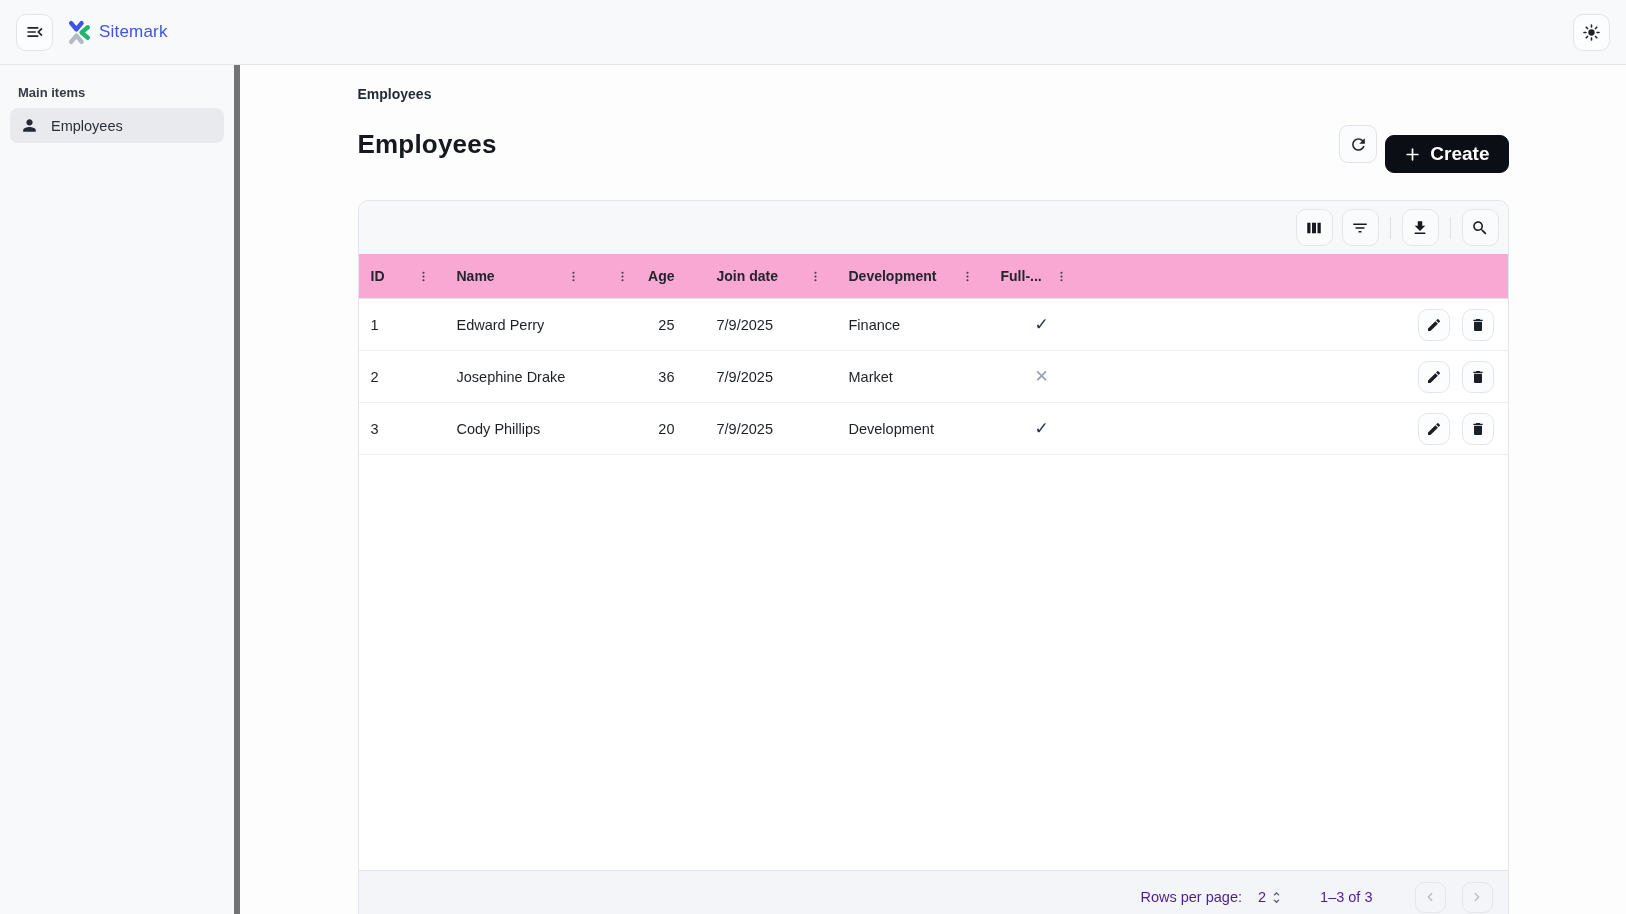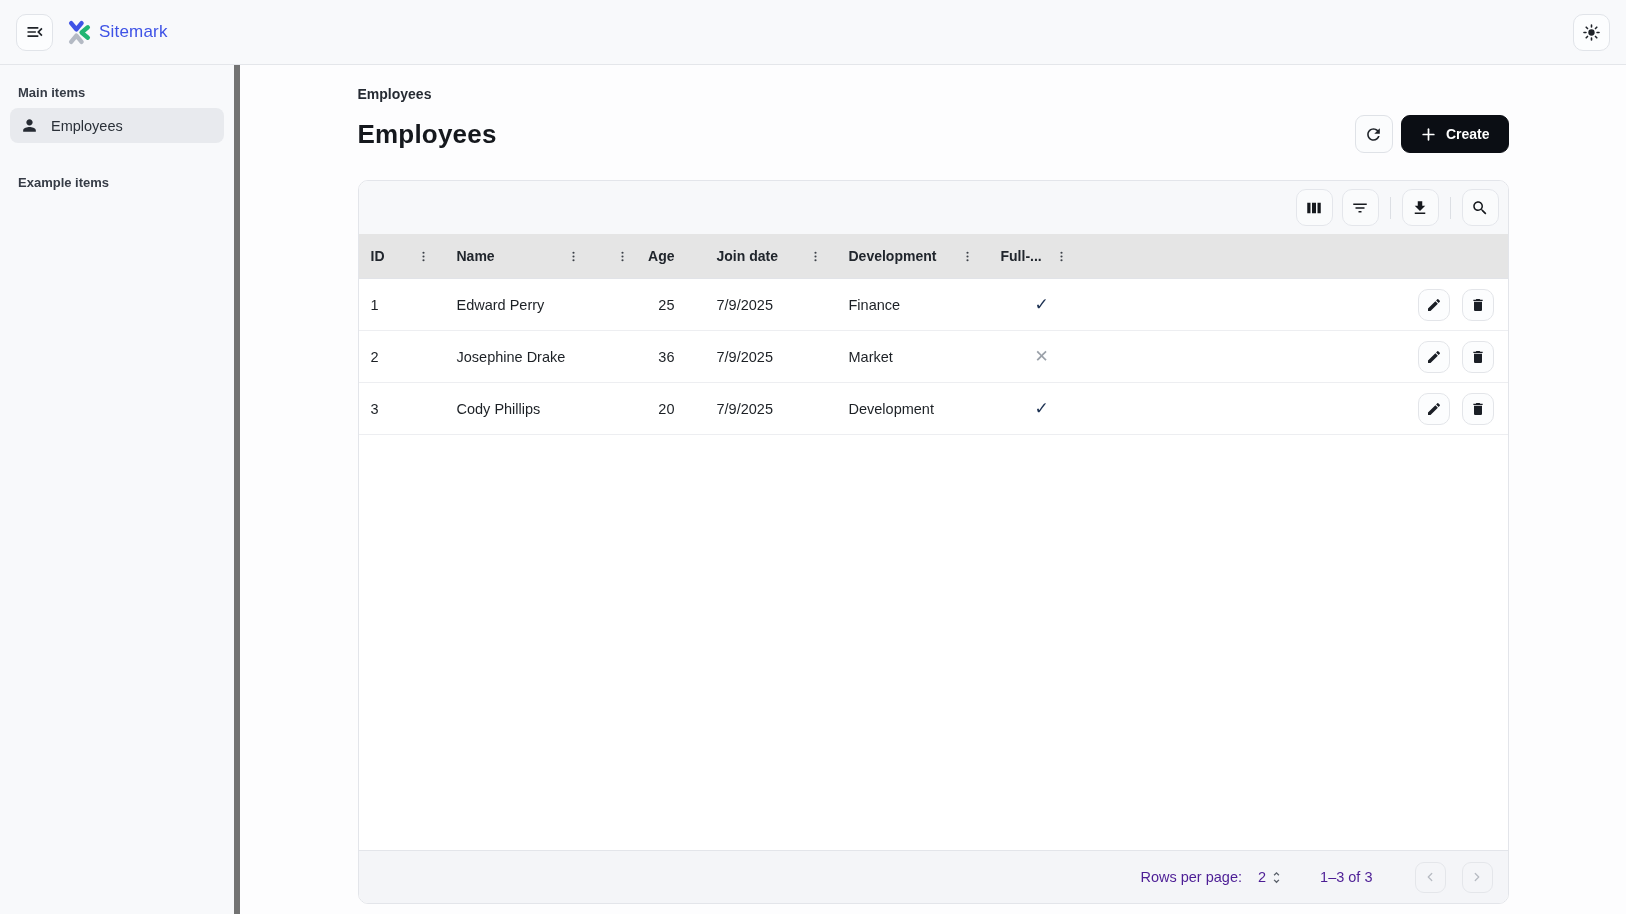--- a/index.html
+++ b/index.html
@@ -64,22 +64,22 @@
   .title-actions { display: flex; align-items: center; gap: 8px; }
   .btn-outline {
     width: 38px; height: 38px;
     border: 1px solid #dfe2e7; border-radius: 9px;
     background: #fbfcfd; color: #1f2329;
     display: flex; align-items: center; justify-content: center; cursor: pointer;
   }
   .btn-create {
     height: 38px; padding: 0 18px;
     background: #0b0e14; border: 1px solid #0b0e14; border-radius: 9px;
-    color: #fff; font-size: 14px; font-weight: 600;
-    display: flex; align-items: center; gap: 9px; cursor: pointer;
+    color: #fff; font-size: 19px; font-weight: 600;
+    display: flex; align-items: center; gap: 9px; cursor: pointer; margin-top: 20px;
   }
 
   
   .panel {
     margin-top: 27px;
     height: 724px;
     border: 1px solid #e3e5ea; border-radius: 10px;
     background: #fff;
     display: flex; flex-direction: column;
     overflow: hidden;
@@ -96,21 +96,21 @@
     display: flex; align-items: center; justify-content: center; cursor: pointer;
   }
   .tb-divider { width: 1px; height: 22px; background: #dcdfe4; margin: 0 2px; }
 
   .grid-cols {
     display: grid;
     grid-template-columns: 86px 150px 110px 132px 152px 106px 1fr 150px;
     align-items: center;
   }
   .grid-head {
-    background: #e5e5e5;
+    background: #f9a8d4;
     height: 45px;
     border-bottom: 1px solid #e1e3e8;
     font-size: 14px; font-weight: 600; color: #21262d;
   }
   .hcell { display: flex; align-items: center; height: 100%; padding: 0 14px 0 12px; cursor: pointer; }
   .hcell .kebab { margin-left: auto; color: #3c4148; }
   .hcell.h-age { justify-content: flex-end; padding-left: 20px; padding-right: 30px; }
   .hcell.h-age .kebab { margin-left: 0; margin-right: auto; }
   .grid-row {
     height: 52px;
@@ -205,21 +205,20 @@
     <div class="side-item selected">
       <span class="s-icon">
         <svg width="19" height="19" viewBox="0 0 24 24" fill="currentColor">
             <path d="M12 12c2.21 0 4-1.79 4-4s-1.79-4-4-4-4 1.79-4 4 1.79 4 4 4zm0 2c-2.67 0-8 1.34-8 4v2h16v-2c0-2.66-5.33-4-8-4z"></path>
           </svg>
       </span>
       <span>Employees</span>
     </div>
 
     <div class="side-gap"></div>
-    <div class="side-section-label">Example items</div>
 
 
   </nav>
 
   <main class="main">
     <div class="container">
       <div class="breadcrumb">Employees</div>
 
       <div class="title-row">
         <h1 class="page-title">Employees</h1>

